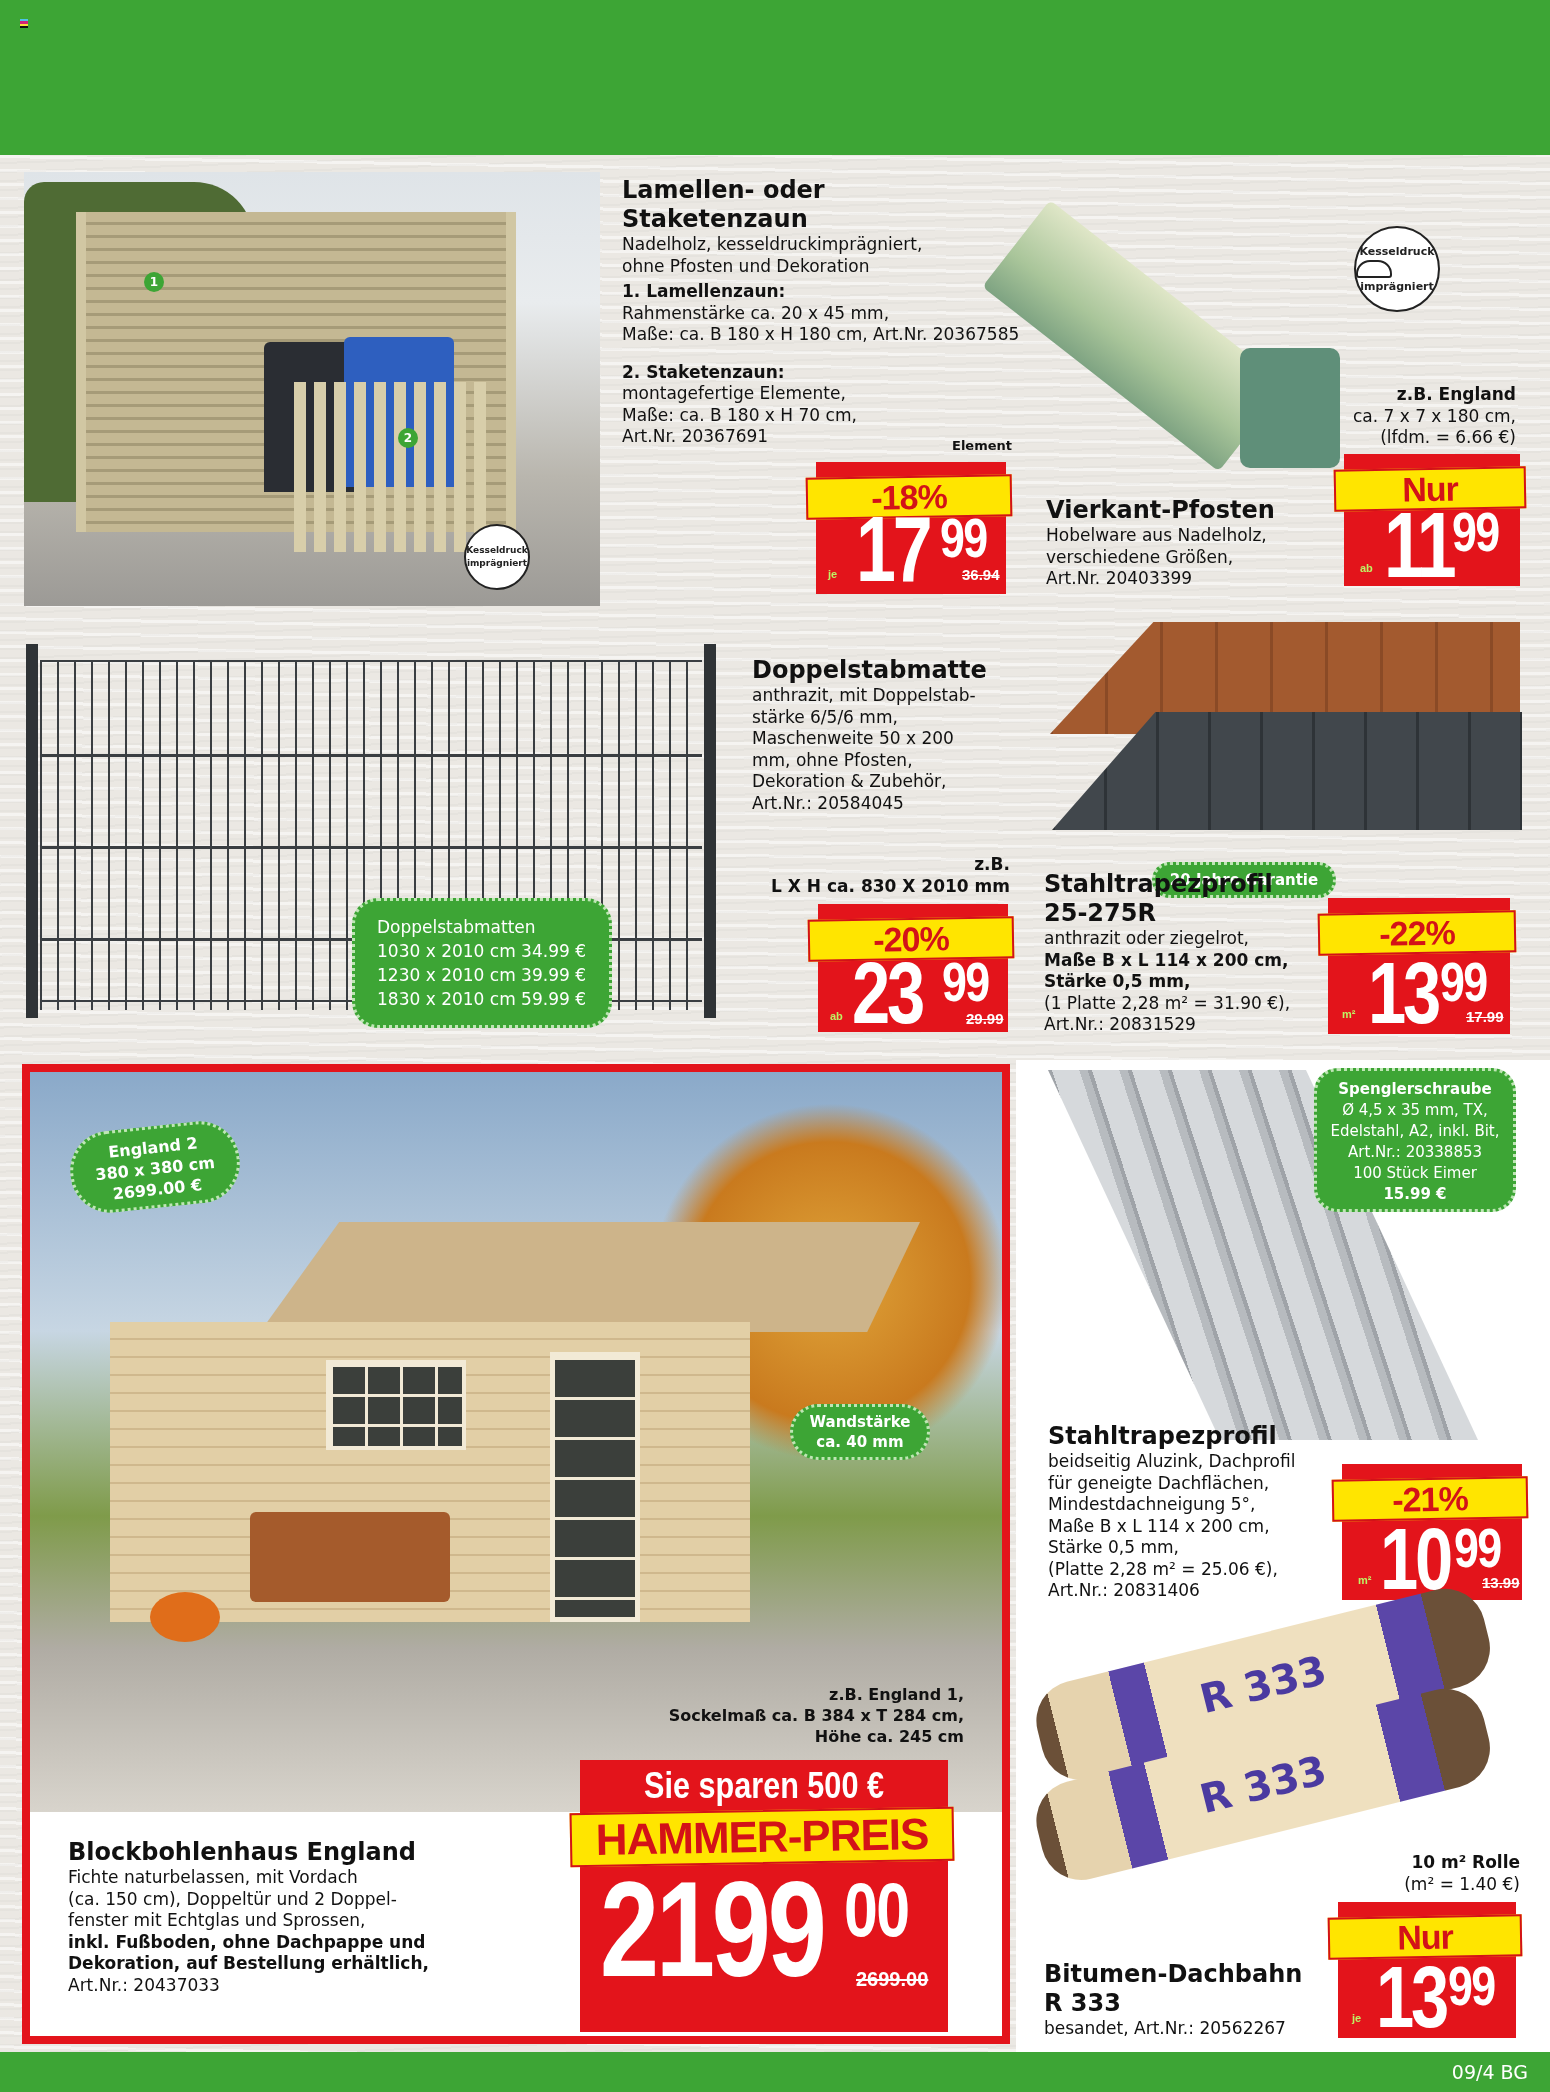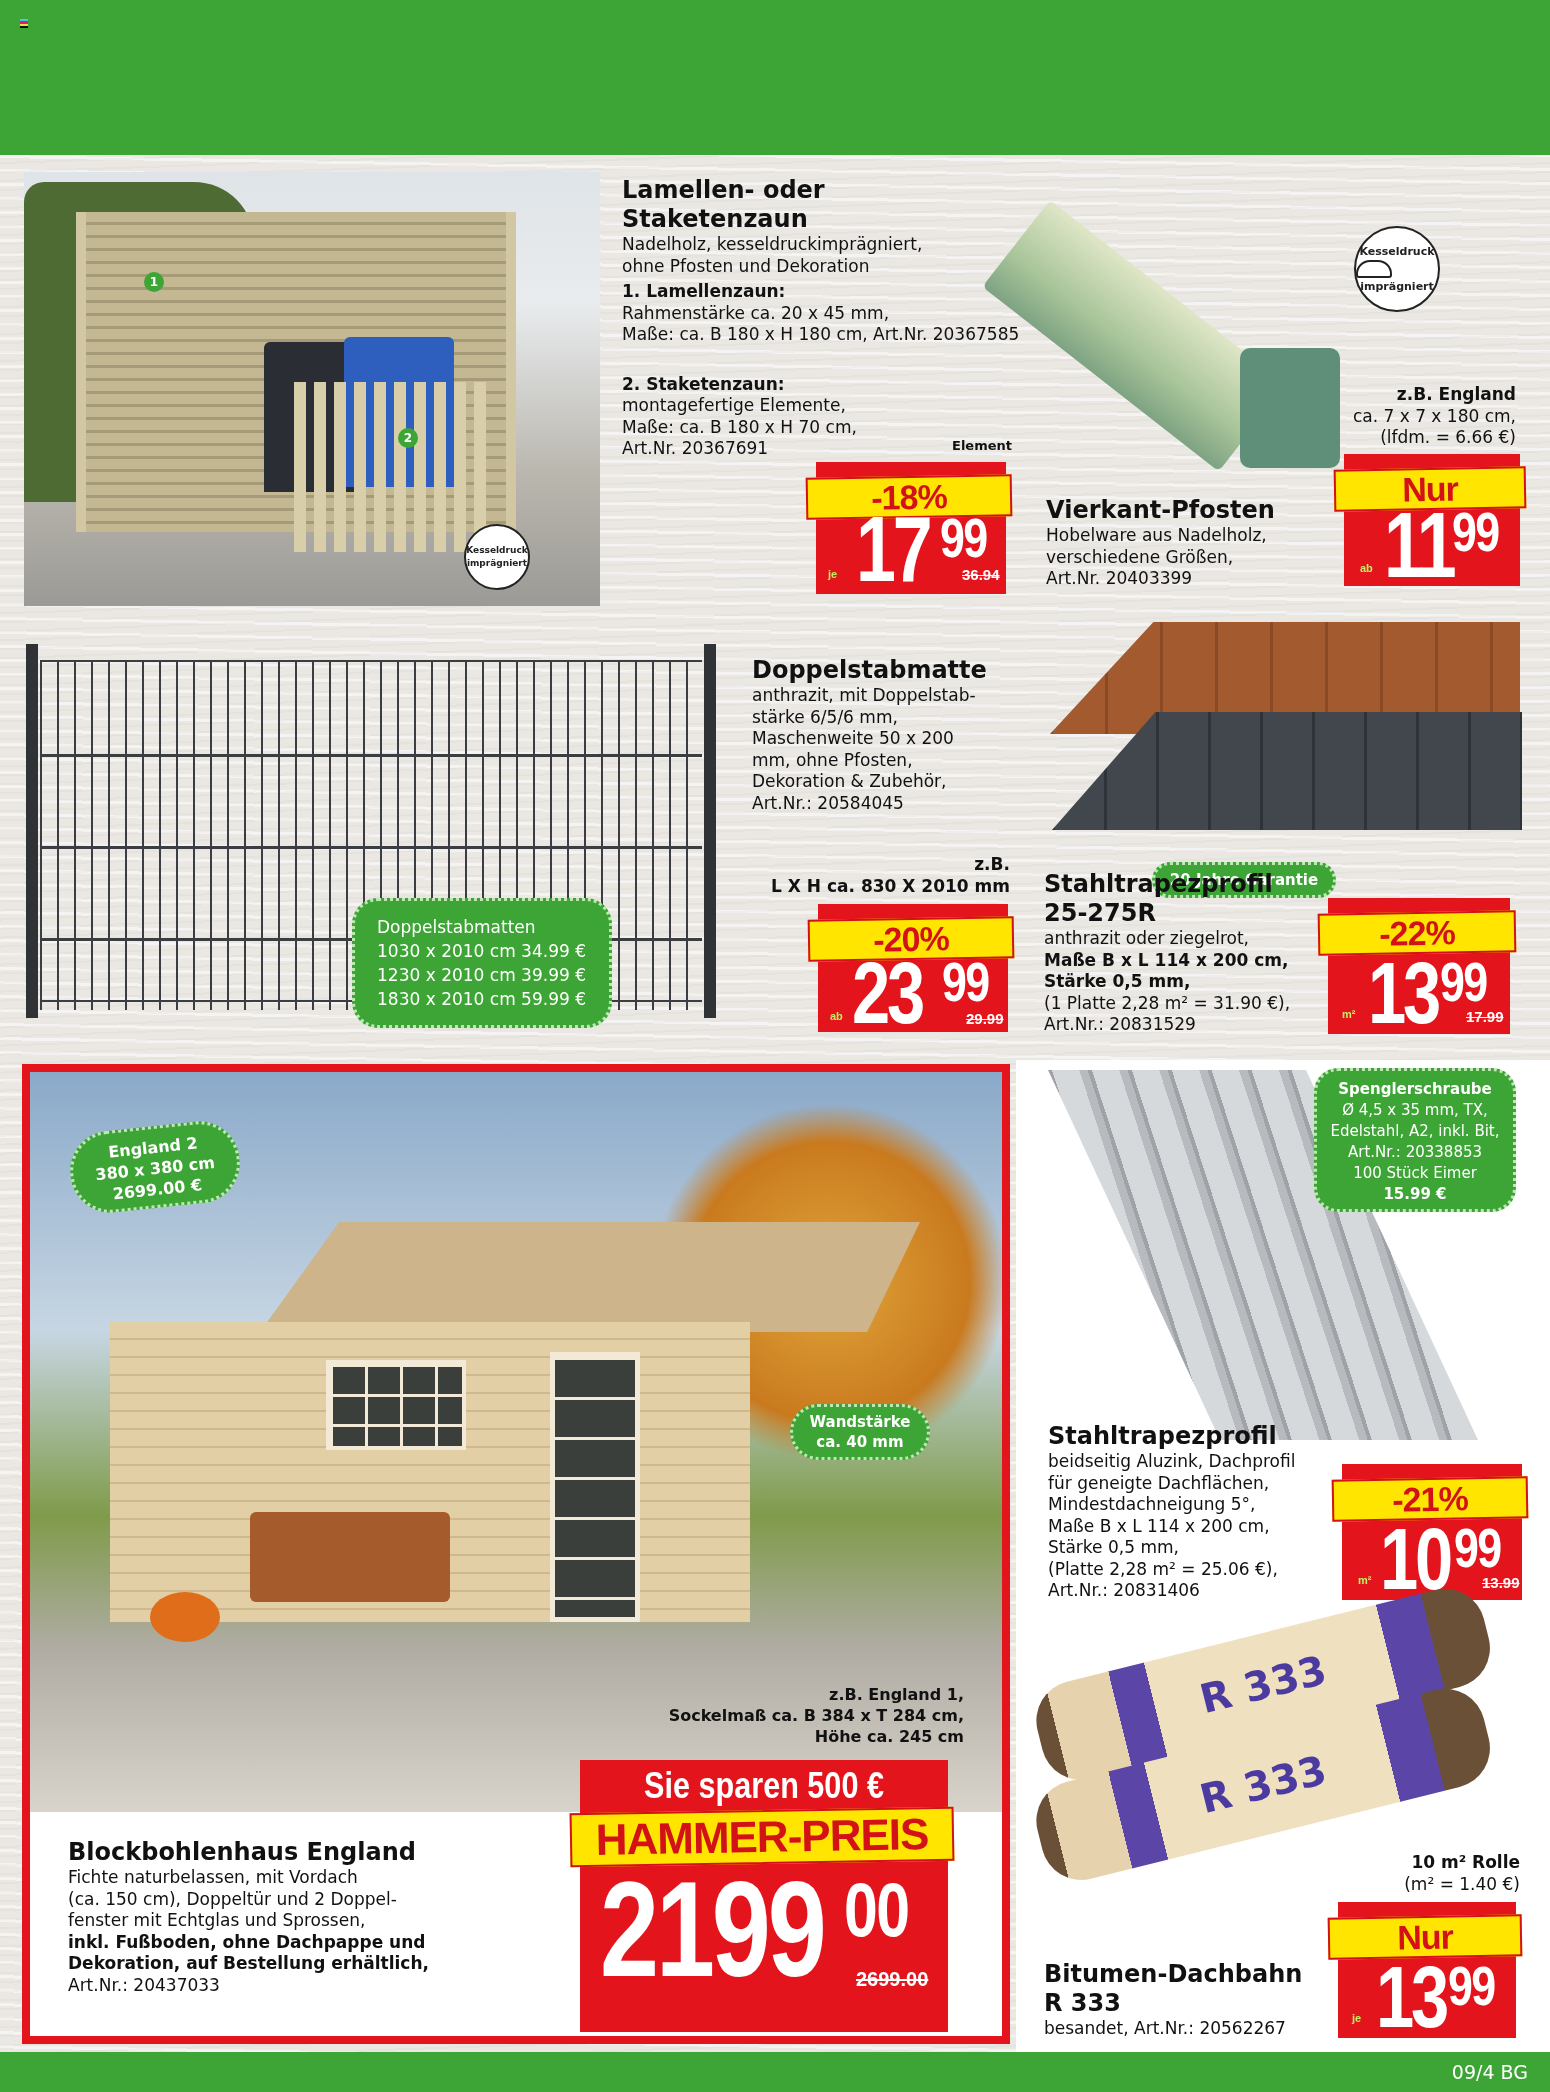--- a/index.html
+++ b/index.html
@@ -56,21 +56,21 @@
 </div>
 
 <div class="abs" style="left:622px;top:176px;width:400px">
   <div class="title">Lamellen- oder</div>
   <div class="title">Staketenzaun</div>
   <div class="txt">Nadelholz, kesseldruckimprägniert,</div>
   <div class="txt">ohne Pfosten und Dekoration</div>
   <div class="txt b" style="margin-top:4px">1. Lamellenzaun:</div>
   <div class="txt">Rahmenstärke ca. 20 x 45 mm,</div>
   <div class="txt">Maße: ca. B 180 x H 180 cm, Art.Nr. 20367585</div>
-  <div class="txt b" style="margin-top:28px">2. Staketenzaun:</div>
+  <div class="txt b" style="margin-top:16px">2. Staketenzaun:</div>
   <div class="txt">montagefertige Elemente,</div>
   <div class="txt">Maße: ca. B 180 x H 70 cm,</div>
   <div class="txt">Art.Nr. 20367691</div>
 </div>
 <div class="abs b" style="left:952px;top:438px;font-size:13px">Element</div>
 
 <div class="abs tag" style="left:816px;top:462px;width:190px;height:132px">
   <div class="band">-18%</div>
   <div class="unit" style="left:12px;top:106px">je</div>
   <div class="big" style="left:40px;top:42px;font-size:92px;line-height:90px">17</div>

